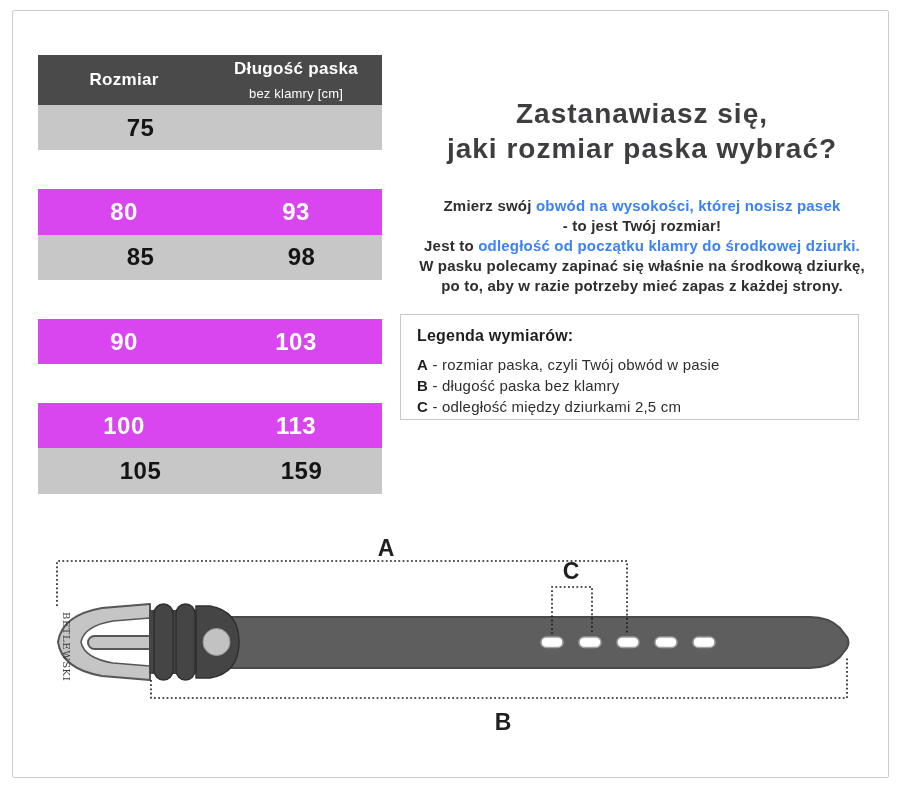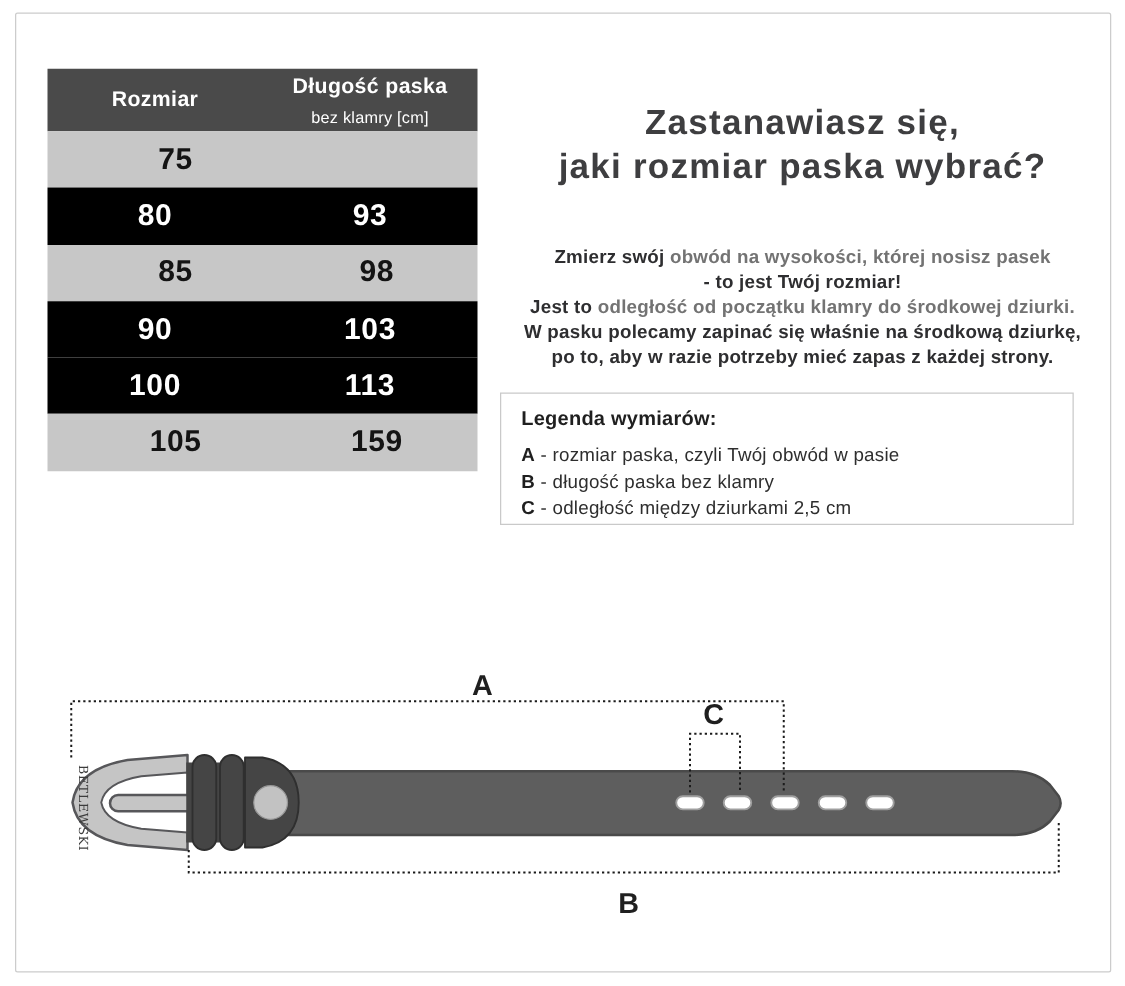--- a/index.html
+++ b/index.html
@@ -14,32 +14,32 @@
 
   
   .size-table{position:absolute;left:38px;top:55px;width:344px;}
   .thead{display:flex;background:#4a4a4a;color:#ffffff;height:50px;align-items:center;}
   .thead .col{width:50%;text-align:center;}
   .th-main{font-weight:bold;font-size:17px;letter-spacing:.3px;}
   .th-sub{font-weight:normal;font-size:13px;margin-top:7px;letter-spacing:.2px;}
   .trow{display:flex;height:45.3px;align-items:center;font-weight:bold;font-size:24px;letter-spacing:.5px;}
   .trow .col{width:50%;text-align:center;}
   .trow.light{background:#c7c7c7;color:#141414;padding-left:22px;}
-  .trow.dark{background:#000000;color:#ffffff;}
+  .trow.dark{background:#d946ef;color:#ffffff;margin-top:39px;}
 
   
   .headline{
-    position:absolute;left:388px;top:80px;width:508px;text-align:center;
+    position:absolute;left:388px;top:96px;width:508px;text-align:center;
     font-weight:bold;font-size:28px;line-height:35px;color:#3e3e40;letter-spacing:1px;
   }
   .intro{
     position:absolute;left:386px;top:196px;width:512px;text-align:center;
     font-weight:bold;font-size:15px;line-height:20px;color:#2e2e30;letter-spacing:.2px;
   }
-  .intro .gray{color:#737373;}
+  .intro .gray{color:#3b82f6;}
   .legend{
     position:absolute;left:400px;top:314px;width:459px;height:106px;
     border:1px solid #c9c9c9;box-sizing:border-box;padding:12px 10px 0 16px;text-align:left;
   }
   .legend-title{font-weight:bold;font-size:16px;color:#1f1f1f;margin-bottom:9px;letter-spacing:.2px;}
   .legend-item{font-size:15px;line-height:21px;color:#2e2e2e;letter-spacing:.2px;}
   .legend-item b{font-weight:bold;color:#1f1f1f;}
 
   
   .belt-svg{position:absolute;left:0;top:530px;}

